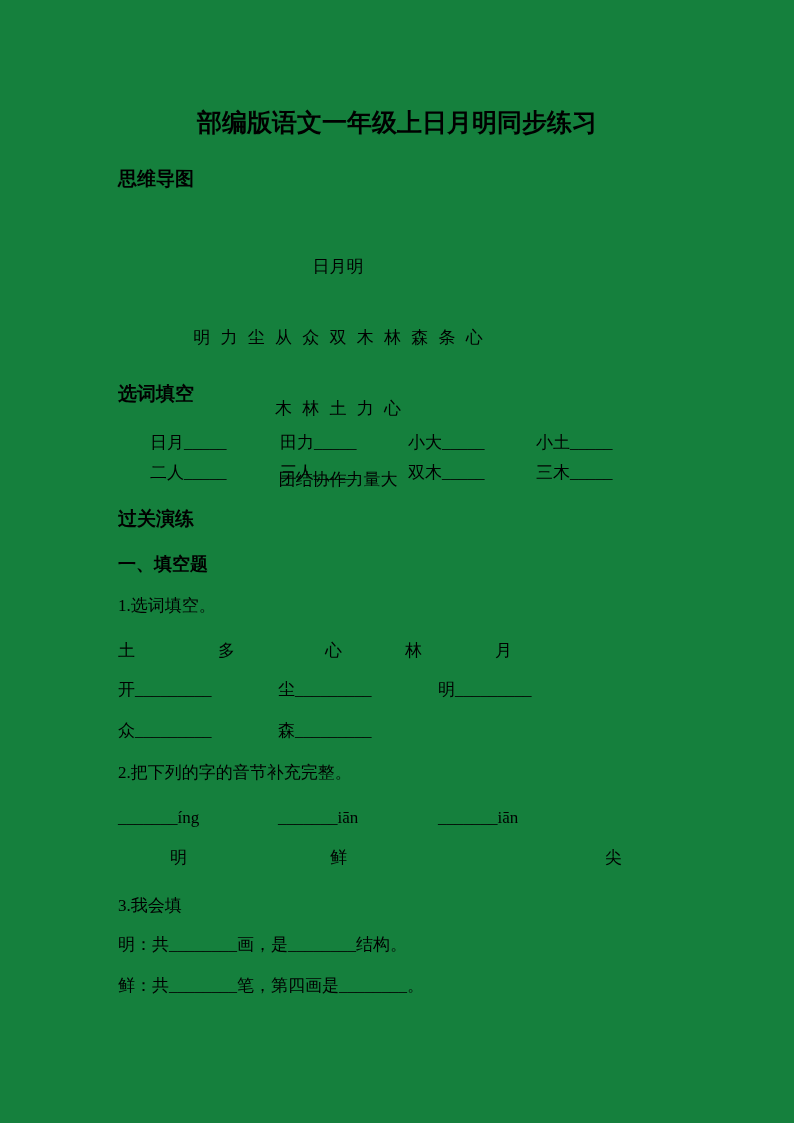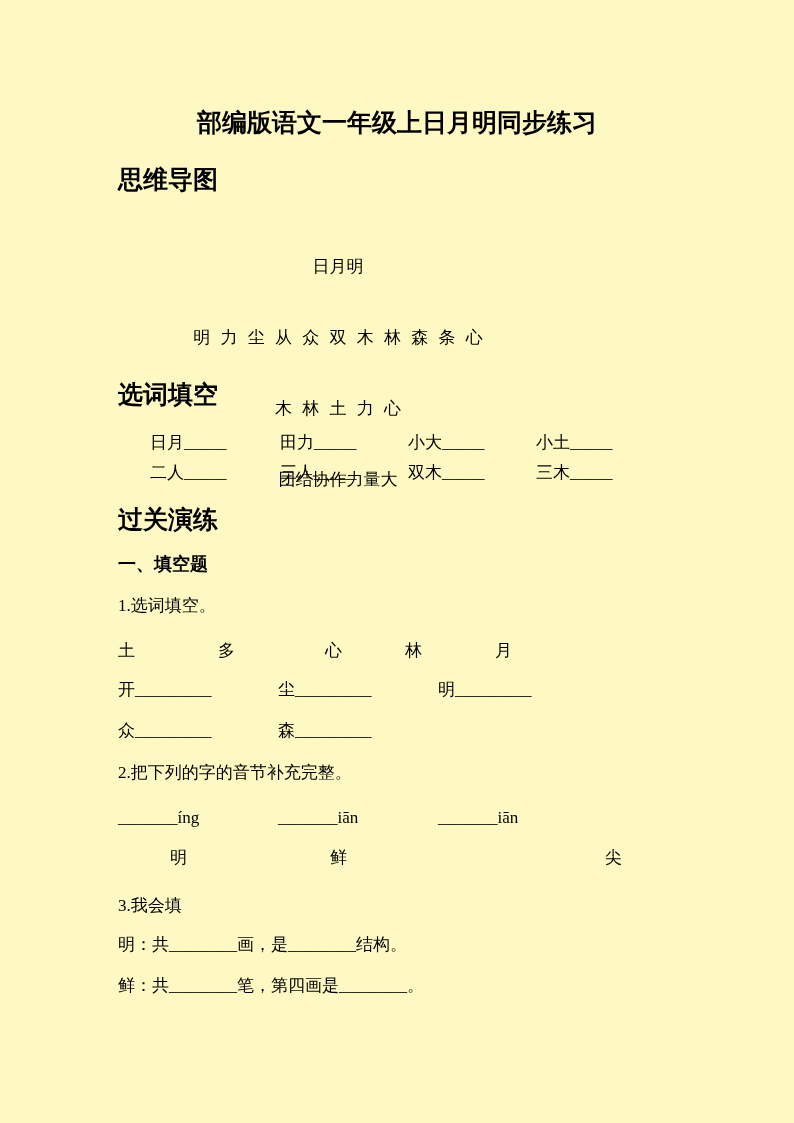--- a/index.html
+++ b/index.html
@@ -1,33 +1,33 @@
 <!DOCTYPE html>
 <html><head>
 <meta charset="utf-8">
 <style>
   html,body{margin:0;padding:0;}
   .page{
     position:relative;
     width:794px;height:1123px;
-    background:#fef9c3;
+    background:#15803d;
     color:#000000;
     overflow:hidden;
   }
   .abs{position:absolute;}
   .serif{
     font-family:"Liberation Serif","DejaVu Serif",serif;
     font-size:17px;color:#000;white-space:pre;
   }
   .hd{
     font-family:"Liberation Sans","DejaVu Sans",sans-serif;
     font-weight:700;color:#000;white-space:pre;
   }
   .doc-title{top:106px;left:0;width:794px;text-align:center;font-size:25px;line-height:32px;}
-  .sec-hd{font-size:25px;line-height:30px;}
+  .sec-hd{font-size:19px;line-height:30px;font-family:Liberation Serif, serif;}
   .mm-hd{top:164px;left:118px;}
   .k-hd{top:379px;left:118px;}
   .p-hd{top:504px;left:118px;}
   .mindmap{top:211px;left:0;width:636px;padding-left:40px;box-sizing:border-box;text-align:center;}
   .mindmap div{line-height:31px;height:31px;}
   .mm-spaced{word-spacing:6px;}
   .row{left:118px;width:560px;height:26px;}
   .k-row1{top:431px;}
   .k-row2{top:461px;}
   .cell{position:absolute;top:0;}

